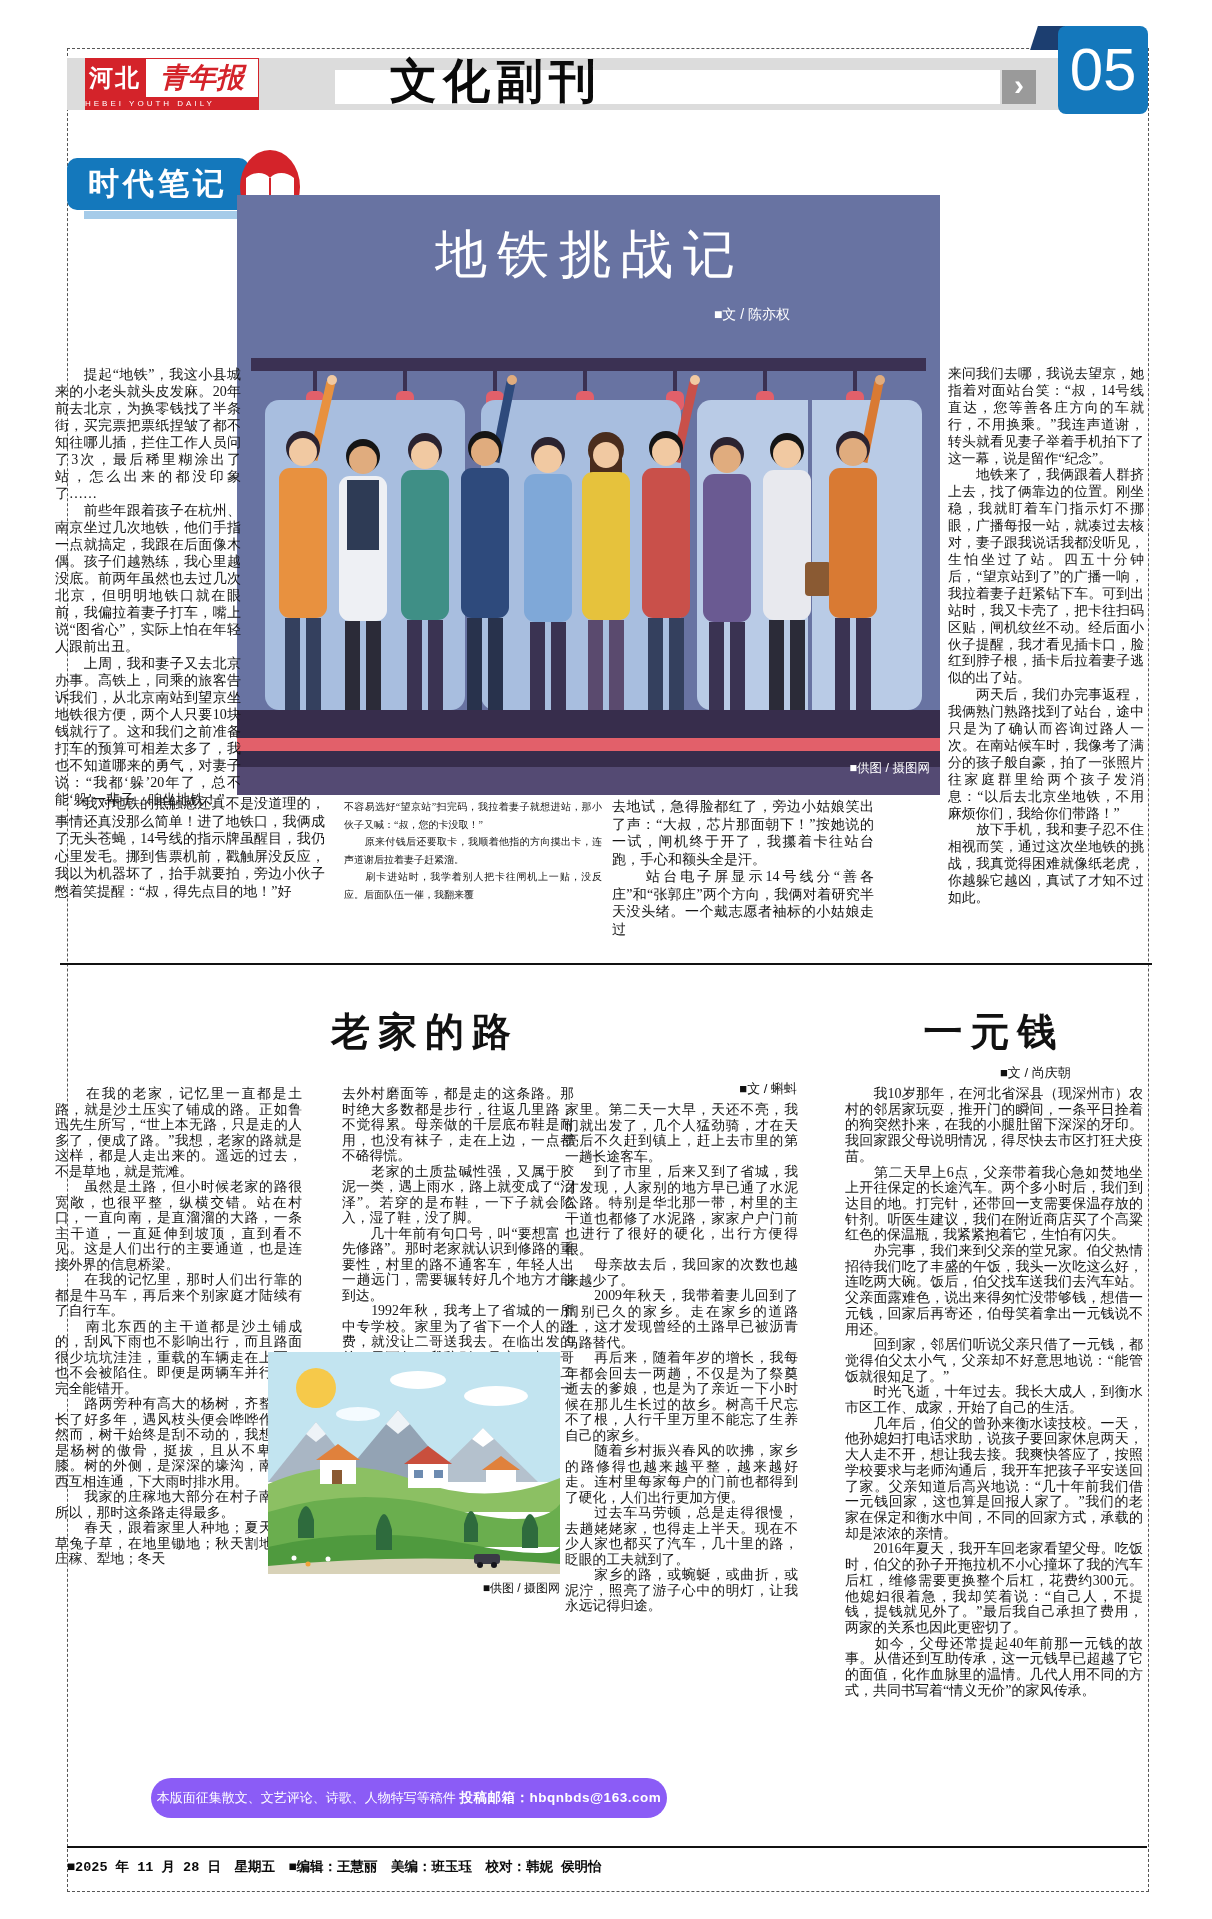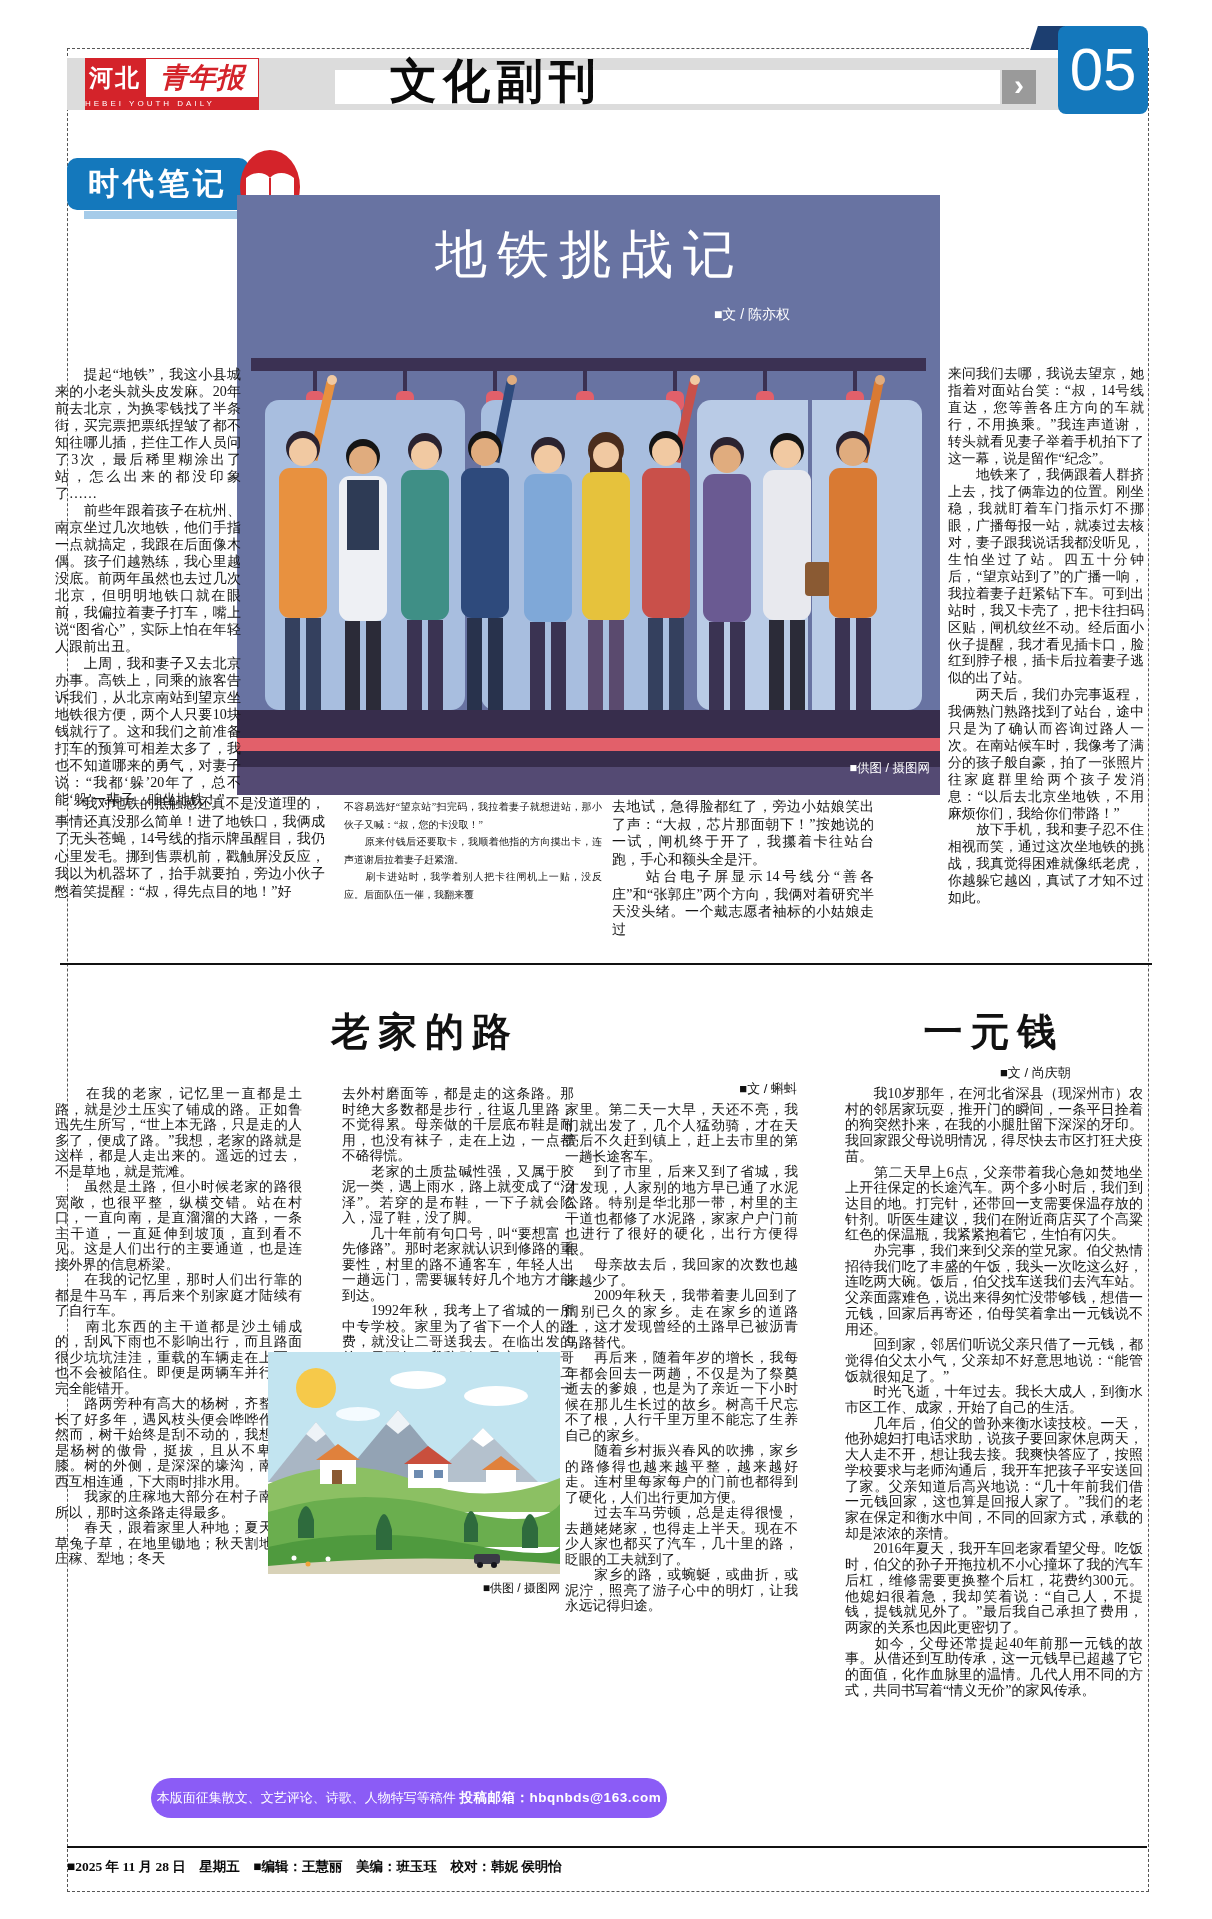--- a/index.html
+++ b/index.html
@@ -58,21 +58,21 @@
   #a2c3{left:565px;top:1102px;width:233px;height:460px;font-size:13.8px;line-height:15.5px;}
   #illus2{left:268px;top:1352px;width:292px;height:222px;}
   #a2caption{left:396px;top:1580px;width:164px;color:#111;font-size:12px;text-align:right;
              font-family:"Liberation Sans",sans-serif;}
   #a3col{left:845px;top:1086px;width:298px;height:710px;font-size:14px;line-height:15.7px;}
   
   #banner{left:137px;top:1778px;width:516px;height:40px;background:#8b5cf6;border-radius:20px;color:#fff;
           font-family:Liberation Sans, sans-serif;font-size:13px;line-height:40px;text-align:center;margin-left:14px;}
   #banner b{font-size:13.5px;letter-spacing:0.5px;}
   #footrule{left:67px;top:1846px;width:1080px;height:2px;background:#111;}
-  #footer{left:67px;top:1858px;width:1050px;font-family:Liberation Serif, serif;
+  #footer{left:67px;top:1858px;width:1050px;font-family:Liberation Mono, monospace;
           font-size:13.5px;font-weight:700;color:#0a0a0a;}
 </style>
 </head>
 <body>
 
 <div id="page">
 
   <div class="abs" id="pborder"></div>
 
   <div class="abs" id="hdrbar"></div>

